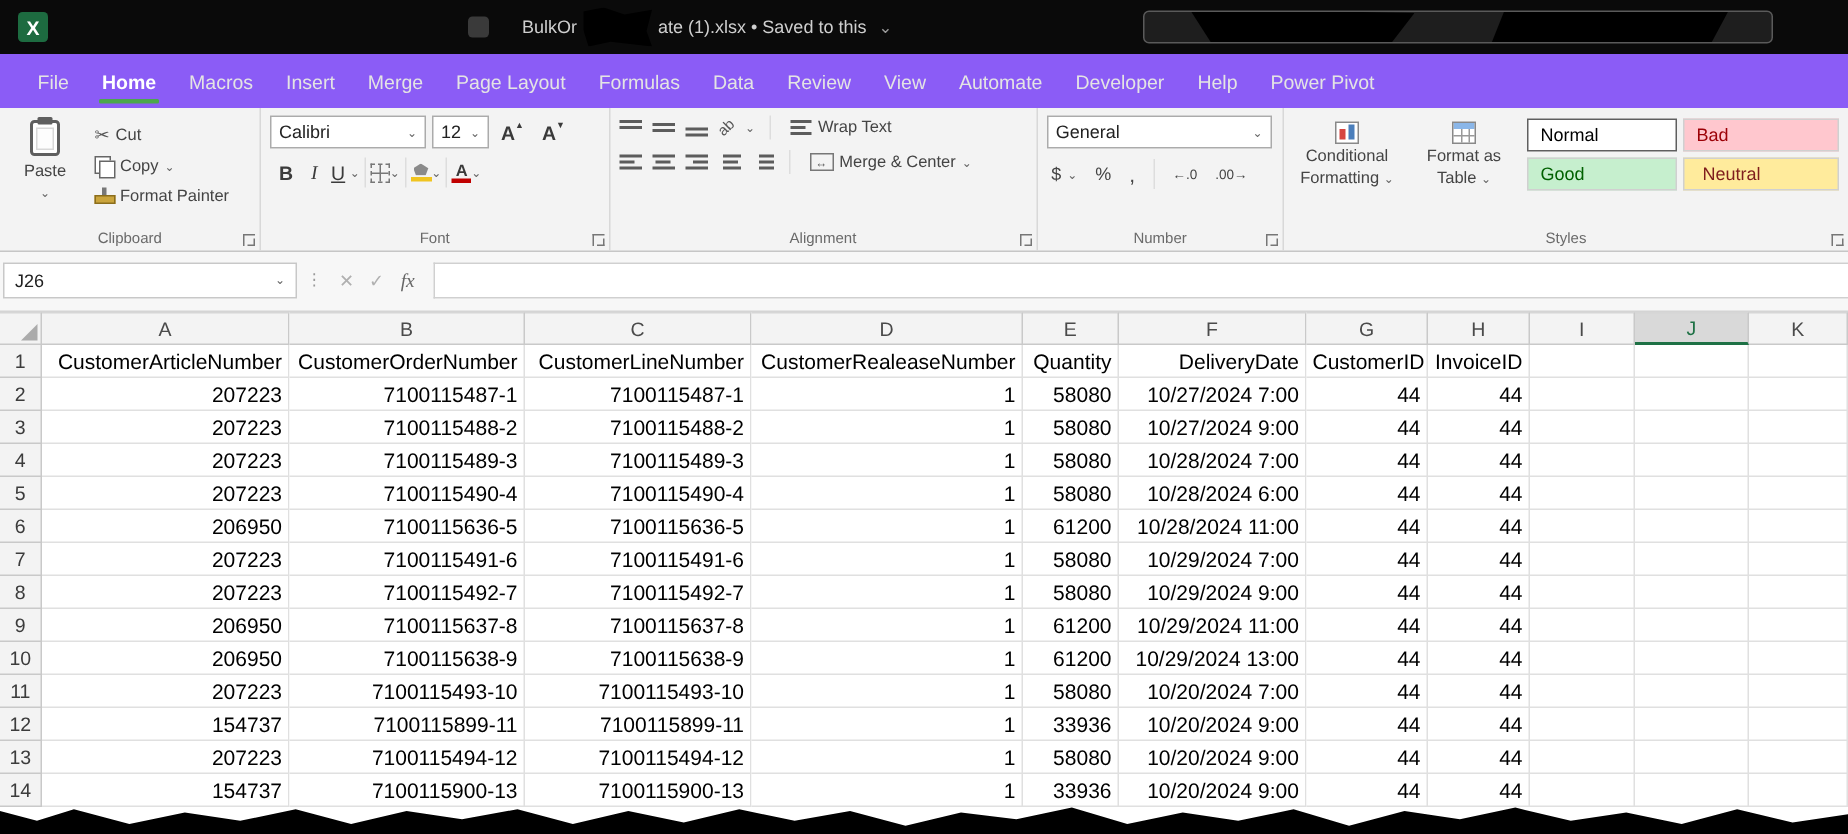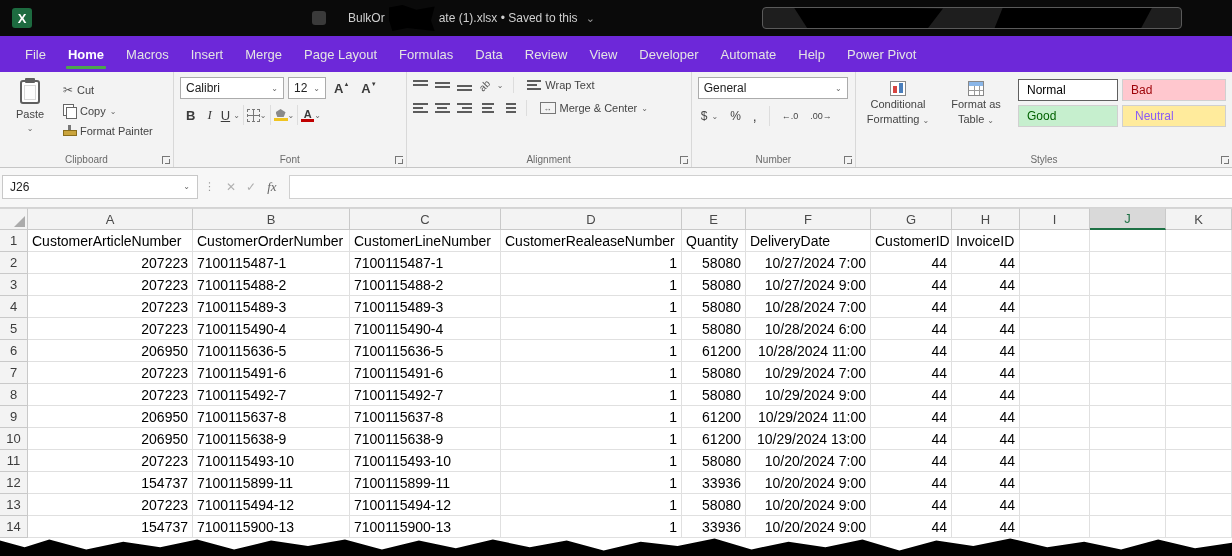--- a/index.html
+++ b/index.html
@@ -12,21 +12,21 @@
   .qa-icon { width:14px; height:14px; border-radius:3px; background:#3a3a3a; margin-left:280px; }
   .title-text { display:flex; align-items:center; gap:4px; margin-left:22px; white-space:nowrap; }
   .torn-gap { width:46px; height:26px; background:#000; clip-path:polygon(0 10%,30% 0,60% 18%,100% 6%,92% 60%,100% 100%,40% 88%,8% 100%,0 55%); }
   .title-chevron { color:#9a9a9a; font-size:11px; margin-left:4px; }
   .search-pill { position:absolute; right:50px; top:7px; width:420px; height:22px; border:1px solid #5a5a5a; border-radius:4px; background:#1e1e1e; overflow:hidden; }
   .pill-tear { position:absolute; top:-2px; height:26px; background:#000; }
   .pill-tear.t1 { left:30px; width:150px; clip-path:polygon(0 0,100% 10%,88% 100%,10% 90%); }
   .pill-tear.t2 { left:230px; width:160px; clip-path:polygon(6% 8%,100% 0,92% 92%,0 100%); }
 
   
-  .menu-bar { height:36px; background:#6d28d9; display:flex; align-items:stretch; padding-left:14px; }
+  .menu-bar { height:36px; background:#8b5cf6; display:flex; align-items:stretch; padding-left:14px; }
   .tab { position:relative; display:flex; align-items:center; padding:0 11px; color:#e4e4e4; font-size:13px; cursor:default; }
   .tab.active { font-weight:bold; color:#fff; }
   .tab.active::after { content:""; position:absolute; left:9px; right:9px; bottom:3px; height:3px; background:#4ca64c; border-radius:1px; }
 
   
   .ribbon { height:96px; background:#f3f3f3; border-bottom:1px solid #c6c6c6; display:flex; align-items:stretch; color:#3b3b3b; }
   .group { position:relative; border-right:1px solid #d8d8d8; padding:5px 6px 17px; display:flex; align-items:flex-start; gap:6px; }
   .group-label { position:absolute; left:0; right:0; bottom:2px; text-align:center; font-size:10px; color:#6a6a6a; }
   .launcher { position:absolute; right:3px; bottom:3px; width:8px; height:8px; border-top:1px solid #767676; border-left:1px solid #767676; }
   .launcher::after { content:""; position:absolute; right:0; bottom:0; width:4px; height:4px; border-right:1px solid #767676; border-bottom:1px solid #767676; }
@@ -112,21 +112,21 @@
   
   .grid { position:relative; background:#fff; }
   table.sheet { table-layout:fixed; border-collapse:separate; border-spacing:0; width:1232px; }
   table.sheet th, table.sheet td { height:22px; overflow:hidden; white-space:nowrap; font-weight:normal; }
   th.colhdr { background:#f3f3f3; border-right:1px solid #c9c9c9; border-bottom:1px solid #c9c9c9; border-top:1px solid #d6d6d6; color:#4a4a4a; font-size:13px; text-align:center; }
   th.colhdr.active { background:#d9d9d9; border-bottom:2px solid #1e7145; color:#1e7145; }
   th.corner { background:#f3f3f3; border-right:1px solid #c9c9c9; border-bottom:1px solid #c9c9c9; border-top:1px solid #d6d6d6; position:relative; }
   .corner-tri { position:absolute; right:2px; bottom:2px; width:0; height:0; border-left:11px solid transparent; border-bottom:11px solid #ababab; }
   td.rowhdr { background:#f3f3f3; border-right:1px solid #c9c9c9; border-bottom:1px solid #c9c9c9; color:#3c3c3c; font-size:13px; text-align:center; }
   td.cell { border-right:1px solid #e0e0e0; border-bottom:1px solid #e0e0e0; font-size:14px; color:#000; padding:0 4px; background:#fff; }
-  td.cell.al { text-align:left;margin-top:44px; } td.cell.ar { text-align:right; }
+  td.cell.al { text-align:right;margin-top:44px; } td.cell.ar { text-align:right; }
 
   
   .torn-bottom { position:absolute; left:0; bottom:0; width:100%; height:22px; background:#000;
     clip-path:polygon(0 30%,2% 60%,4% 25%,7% 70%,10% 35%,13% 60%,16% 25%,19% 70%,22% 30%,25% 55%,28% 25%,31% 70%,34% 30%,37% 65%,40% 25%,43% 60%,46% 30%,49% 75%,52% 35%,55% 55%,58% 20%,61% 70%,64% 35%,67% 60%,70% 25%,73% 75%,76% 30%,79% 55%,82% 20%,85% 60%,88% 35%,91% 70%,94% 25%,97% 65%,100% 40%,100% 100%,0 100%); }
 </style>
 </head>
 <body>
 
 <div class="app">
 
@@ -149,22 +149,22 @@
       <span class="tab">File</span>
       <span class="tab active">Home</span>
       <span class="tab">Macros</span>
       <span class="tab">Insert</span>
       <span class="tab">Merge</span>
       <span class="tab">Page Layout</span>
       <span class="tab">Formulas</span>
       <span class="tab">Data</span>
       <span class="tab">Review</span>
       <span class="tab">View</span>
+      <span class="tab">Automate</span>
       <span class="tab">Developer</span>
-      <span class="tab">Automate</span>
       <span class="tab">Help</span>
       <span class="tab">Power Pivot</span>
     </nav>
 
   <div class="ribbon">
 
     <div class="group" style="width:178px">
       <div class="paste-btn">
         <span class="clipicon"></span>
         <span>Paste</span>
@@ -317,21 +317,21 @@
       </div>
       <div class="big-btn">
         <span class="faticon"></span>
         <span>Format as</span>
         <span><span>Table</span> <span class="caret">⌄</span></span>
       </div>
       <div class="gallery" id="style-gallery">
           <div class="chip selected" style="background: rgb(255, 255, 255); color: rgb(0, 0, 0);">Normal</div>
           <div class="chip" style="background: rgb(255, 199, 206); color: rgb(156, 0, 6);">Bad</div>
           <div class="chip" style="background: rgb(198, 239, 206); color: rgb(0, 97, 0);">Good</div>
-          <div class="chip" style="background: rgb(255, 235, 156); color: #8b5cf6; padding-left: 12px;">Neutral</div>
+          <div class="chip" style="background: rgb(255, 235, 156); color: #7f1d1d; padding-left: 12px;">Neutral</div>
         </div>
       <span class="group-label">Styles</span>
       <span class="launcher"></span>
     </div>
   </div>
 
   <div class="formula-region">
     <div class="name-box">
       <span>J26</span>
       <span class="caret">⌄</span>

